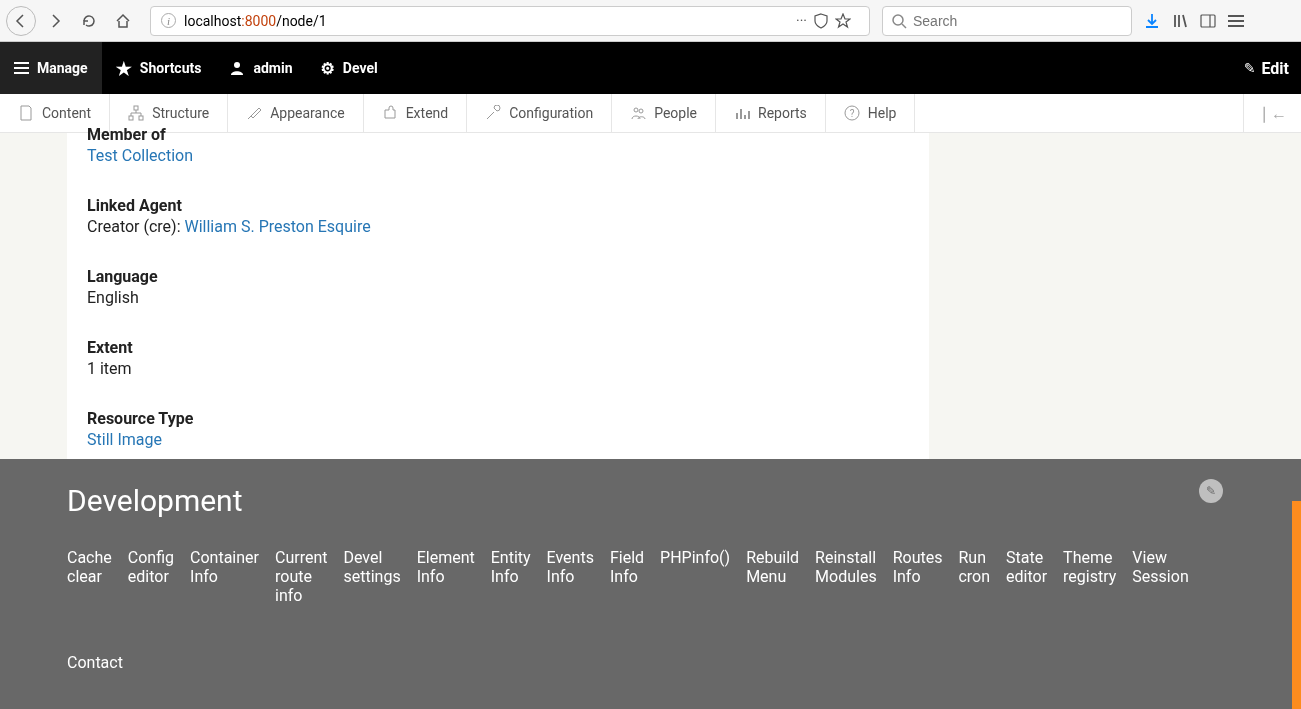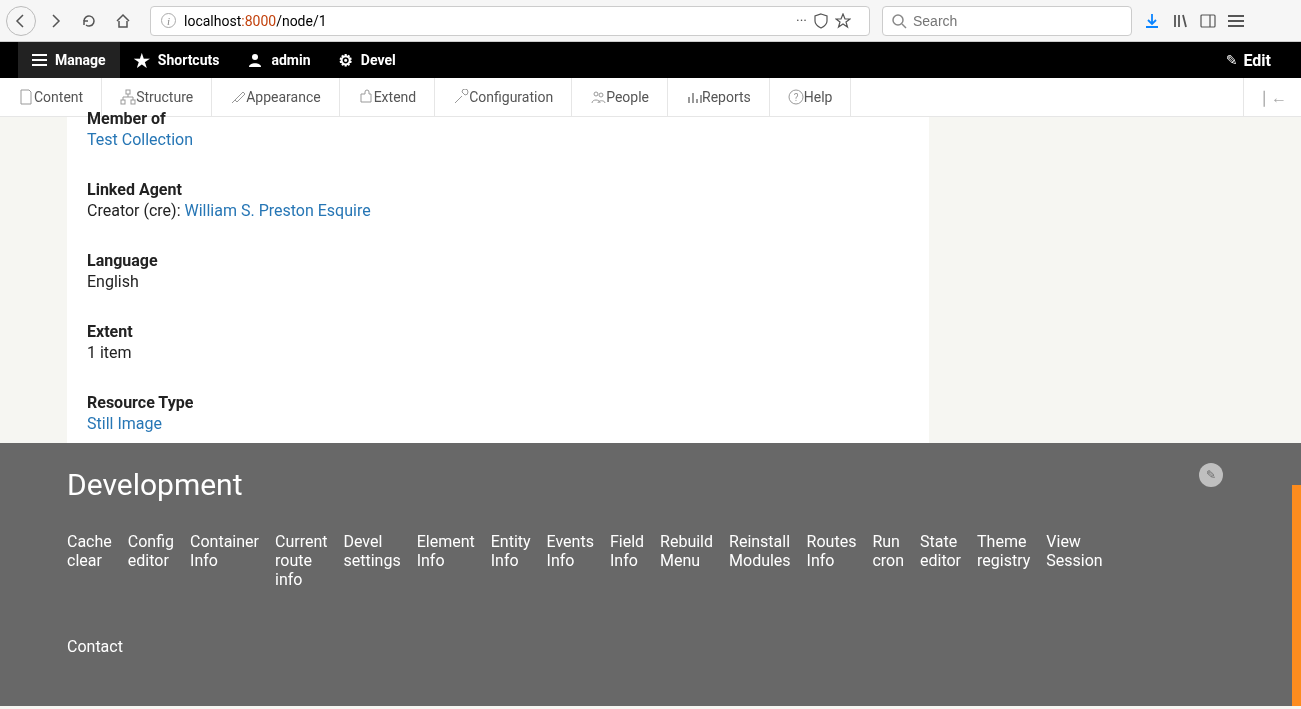--- a/index.html
+++ b/index.html
@@ -14,33 +14,33 @@
   .url-bar .info-icon { margin-right: 8px; color: #888; border: 1px solid #aaa; border-radius: 50%; width: 15px; height: 15px; display: inline-flex; align-items: center; justify-content: center; font-size: 11px; font-style: italic; font-family: serif; }
   .url-actions { display: flex; align-items: center; gap: 6px; margin-left: auto; margin-right: 8px; color: #555; }
   .search-box { width: 250px; background: #fff; border: 1px solid #ccc; border-radius: 4px; height: 30px; display: flex; align-items: center; padding: 12px 8px; font-size: 14px; color: #888; }
   .search-box input { border: none; outline: none; flex: 1; font-size: 14px; background: transparent; }
   .chrome-right { display: flex; align-items: center; gap: 12px; color: #555; margin-left: 8px; }
   .chrome-right .dl { color: #0a84ff; }
   .hamburger { display: flex; flex-direction: column; gap: 3px; }
   .hamburger span { width: 16px; height: 2px; background: #555; }
   
   
-  .admin-bar { height: 36px; background: #000; color: #fff; display: flex; align-items: center; padding: 0 18px; }
+  .admin-bar { height: 52px; background: #000; color: #fff; display: flex; align-items: center; padding: 0 0; }
   .admin-bar-item { display: flex; align-items: center; gap: 8px; padding: 0 14px; height: 100%; font-size: 14px; font-weight: bold; }
   .admin-bar-item.manage { background: #222; }
   .admin-bar .right { margin-left: auto; display: flex; align-items: center; gap: 6px; padding-right: 12px; }
   .icon-hamburger { display: flex; flex-direction: column; gap: 3px; }
   .icon-hamburger span { width: 15px; height: 2px; background: #fff; }
   .icon-star { font-size: 18px; }
   .icon-gear { font-size: 16px; }
   .icon-pencil { font-size: 14px; }
   
   
   .toolbar { height: 39px; background: #fff; border-bottom: 1px solid #e6e6e6; display: flex; align-items: stretch; }
-  .toolbar-item { display: flex; align-items: center; gap: 0; padding: 0 18px; border-right: 1px solid #e6e6e6; font-size: 14px; color: #555; }
+  .toolbar-item { display: flex; align-items: center; gap: 8px; padding: 0 18px; border-right: 1px solid #e6e6e6; font-size: 14px; color: #555; }
   .toolbar-item .ti-icon { color: #888; }
   .toolbar .right-collapse { margin-left: auto; display: flex; align-items: center; padding: 0 14px; border-left: 1px solid #e6e6e6; color: #aaa; }
   
   
   .page { position: relative; height: 589px; }
   .content-card { position: absolute; left: 67px; top: 0; width: 862px; background: #fff; padding: 0 20px 36px 20px; }
   .field-label { font-weight: bold; font-size: 16px; color: #222; margin-top: 31px; }
   .field-value { font-size: 16px; color: #222; margin-top: 2px; }
   .field-value a, a.link { color: #2676b5; text-decoration: none; margin-top: 26px; }
   
@@ -235,20 +235,21 @@
       <div class="dev-links">
         <div>Cache<br>clear</div>
         <div>Config<br>editor</div>
         <div>Container<br>Info</div>
         <div>Current<br>route<br>info</div>
         <div>Devel<br>settings</div>
         <div>Element<br>Info</div>
         <div>Entity<br>Info</div>
         <div>Events<br>Info</div>
         <div>Field<br>Info</div>
+        <div>PHPinfo()</div>
         <div>Rebuild<br>Menu</div>
         <div>Reinstall<br>Modules</div>
         <div>Routes<br>Info</div>
         <div>Run<br>cron</div>
         <div>State<br>editor</div>
         <div>Theme<br>registry</div>
         <div>View<br>Session</div>
       </div>
       <div class="contact">Contact</div>
     </div>

